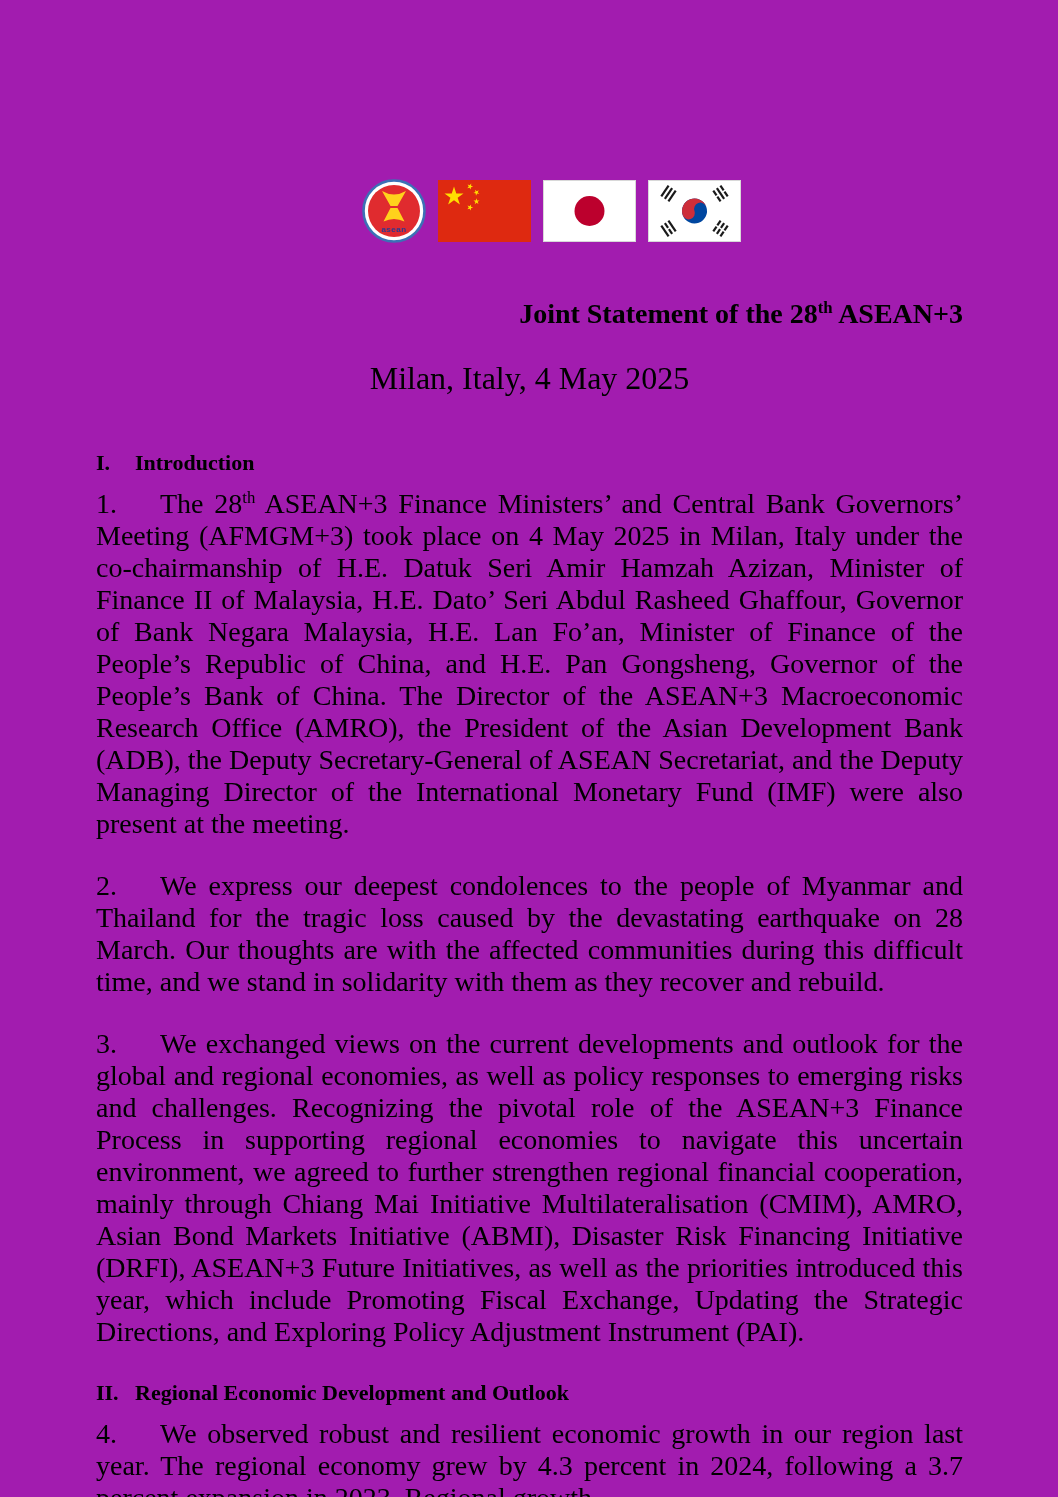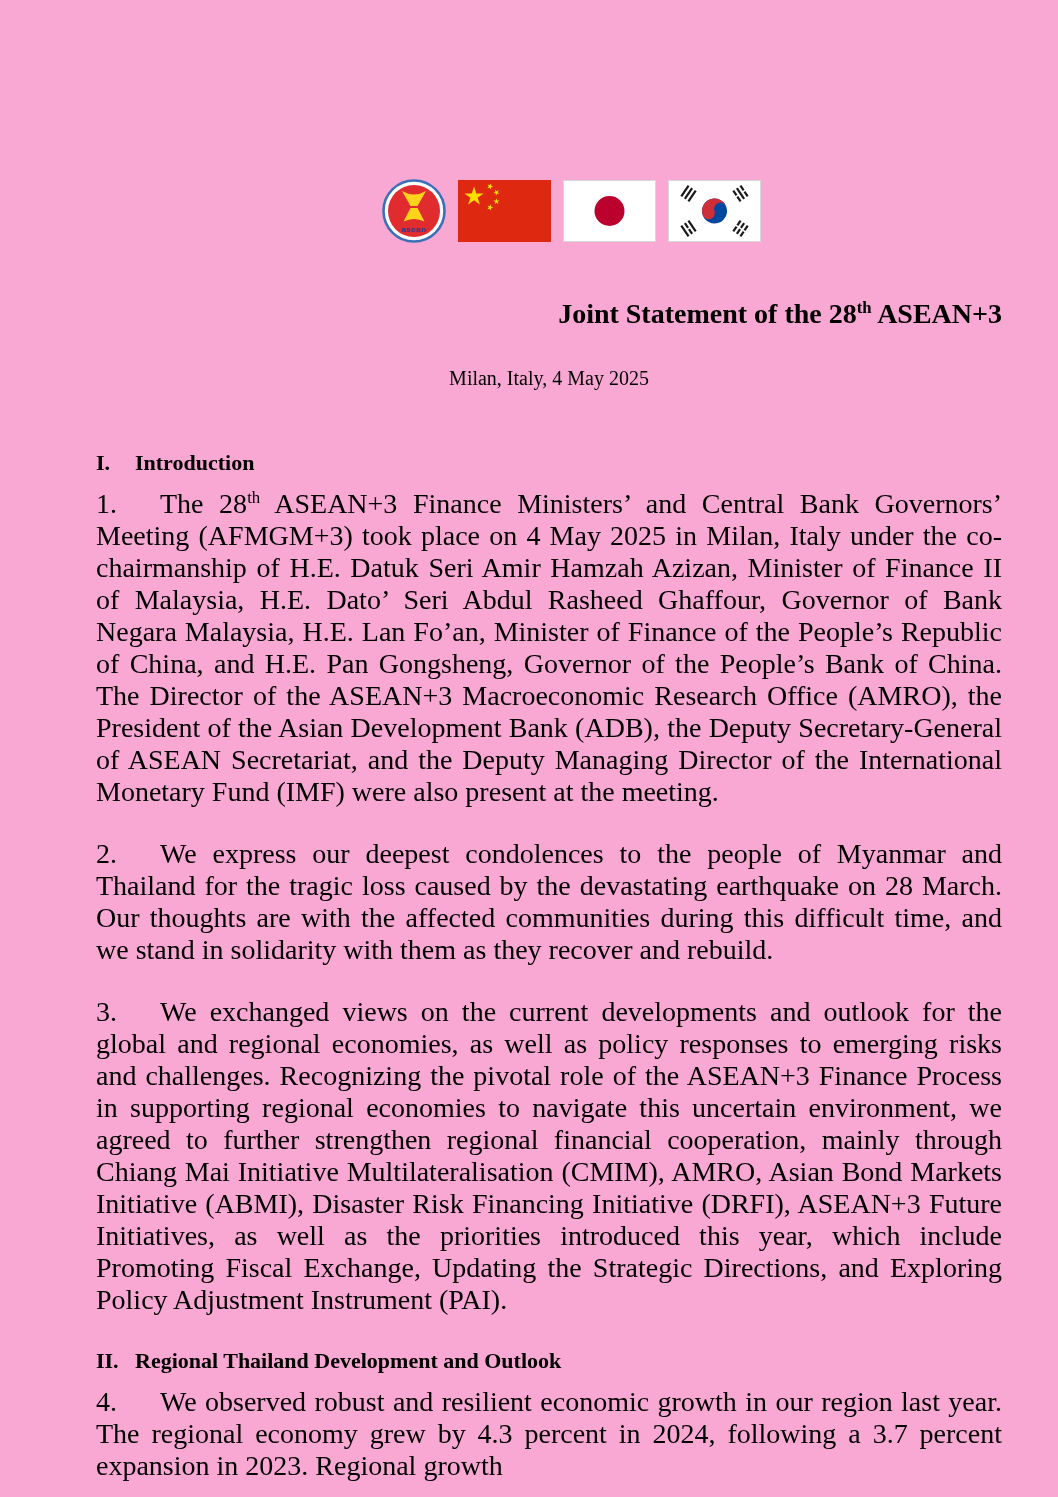--- a/index.html
+++ b/index.html
@@ -1,23 +1,23 @@
 <!DOCTYPE html>
 <html><head>
 <meta charset="utf-8">
 <style>
   html, body { margin: 0; padding: 0; background: #ffffff; }
   .page {
     position: relative;
     width: 1058px;
     height: 1497px;
     margin: 0 auto;
-    background: #f9a8d4;
+    background: #a21caf;
     box-sizing: border-box;
-    padding: 180px 56px 0 96px;
+    padding: 180px 95px 0 96px;
     font-family: "Liberation Serif", "DejaVu Serif", serif;
     color: #000;
     overflow: hidden;
   }
   .flags-row {
     display: flex;
     align-items: center;
     justify-content: center;
     gap: 12px;
     height: 62px;
@@ -27,21 +27,21 @@
   .flag { display: block; line-height: 0; }
   h1.title {
     font-size: 28px;
     line-height: 40px;
     font-weight: bold;
     text-align: right;
     margin: 24px 0 0 0;
   }
   h1.title.first { margin-top: 52px; }
   .subtitle {
-    font-size: 20px;
+    font-size: 32px;
     line-height: 40px;
     font-weight: normal;
     text-align: center;
     margin: 24px 0 0 0;
   }
   h2.sec-heading {
     font-size: 22px;
     line-height: 30px;
     font-weight: bold;
     margin: 0 0 10px 0;
@@ -136,17 +136,17 @@
   <div class="subtitle">Milan, Italy, 4 May 2025</div>
 
   <h2 class="sec-heading first"><span class="hnum">I.</span><span>Introduction</span></h2>
 
   <p class="para"><span class="pnum">1.</span><span>The 28</span><sup>th</sup><span> ASEAN+3 Finance Ministers’ and Central Bank Governors’ Meeting (AFMGM+3) took place on 4 May 2025 in Milan, Italy under the co-chairmanship of H.E. Datuk Seri Amir Hamzah Azizan, Minister of Finance II of Malaysia, H.E. Dato’ Seri Abdul Rasheed Ghaffour, Governor of Bank Negara Malaysia, H.E. Lan Fo’an, Minister of Finance of the People’s Republic of China, and H.E. Pan Gongsheng, Governor of the People’s Bank of China. The Director of the ASEAN+3 Macroeconomic Research Office (AMRO), the President of the Asian Development Bank (ADB), the Deputy Secretary-General of ASEAN Secretariat, and the Deputy Managing Director of the International Monetary Fund (IMF) were also present at the meeting.</span></p>
 
   <p class="para"><span class="pnum">2.</span><span>We express our deepest condolences to the people of Myanmar and Thailand for the tragic loss caused by the devastating earthquake on 28 March. Our thoughts are with the affected communities during this difficult time, and we stand in solidarity with them as they recover and rebuild.</span></p>
 
   <p class="para"><span class="pnum">3.</span><span>We exchanged views on the current developments and outlook for the global and regional economies, as well as policy responses to emerging risks and challenges. Recognizing the pivotal role of the ASEAN+3 Finance Process in supporting regional economies to navigate this uncertain environment, we agreed to further strengthen regional financial cooperation, mainly through Chiang Mai Initiative Multilateralisation (CMIM), AMRO, Asian Bond Markets Initiative (ABMI), Disaster Risk Financing Initiative (DRFI), ASEAN+3 Future Initiatives, as well as the priorities introduced this year, which include Promoting Fiscal Exchange, Updating the Strategic Directions, and Exploring Policy Adjustment Instrument (PAI).</span></p>
 
-  <h2 class="sec-heading"><span class="hnum">II.</span><span>Regional Thailand Development and Outlook</span></h2>
+  <h2 class="sec-heading"><span class="hnum">II.</span><span>Regional Economic Development and Outlook</span></h2>
 
   <p class="para"><span class="pnum">4.</span><span>We observed robust and resilient economic growth in our region last year. The regional economy grew by 4.3 percent in 2024, following a 3.7 percent expansion in 2023. Regional growth</span></p>
 
 </div>
 
 </body></html>

